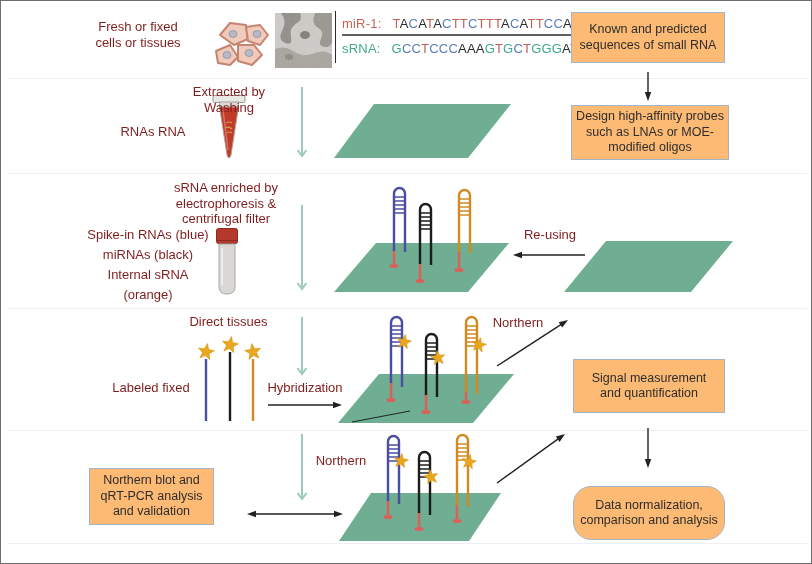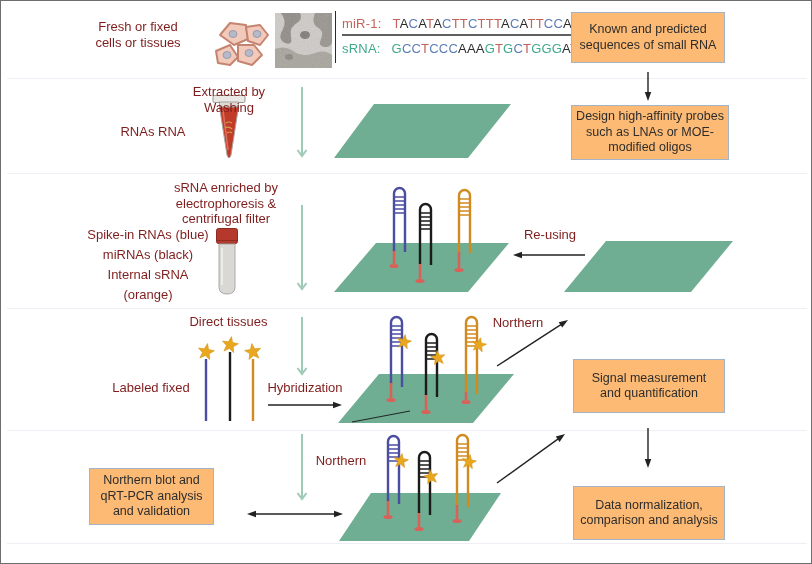--- a/index.html
+++ b/index.html
@@ -25,21 +25,21 @@
   #lbl-labeledsrnas{left:98px;top:379px;width:104px;}
   #lbl-hybridization{left:260px;top:379px;width:88px;}
   #lbl-stripping{left:484px;top:314px;width:66px;}
   #lbl-washing{left:306px;top:452px;width:68px;}
   #seq-mir1{top:15px;}
   #seq-srna{top:40px;}
   #box-known{left:570px;top:11px;width:152px;height:49px;}
   #box-design{left:570px;top:104px;width:156px;height:53px;}
   #box-signal{left:572px;top:358px;width:150px;height:52px;}
   #box-northern{left:88px;top:467px;width:123px;height:55px;}
-  #box-data{left:572px;top:485px;width:150px;height:52px;}
+  #box-data{left:572px;top:485px;width:150px;height:52px;border-radius:18px;}
 </style>
 </head>
 <body>
 
 <div class="canvas">
   <svg id="diagram" width="812" height="564" viewBox="0 0 812 564">
       <line x1="6" y1="77.5" x2="806" y2="77.5" stroke="#edeff5" stroke-width="1"></line>
       <line x1="6" y1="172.5" x2="806" y2="172.5" stroke="#edeff5" stroke-width="1"></line>
       <line x1="6" y1="307.5" x2="806" y2="307.5" stroke="#edeff5" stroke-width="1"></line>
       <line x1="6" y1="429.5" x2="806" y2="429.5" stroke="#edeff5" stroke-width="1"></line>

